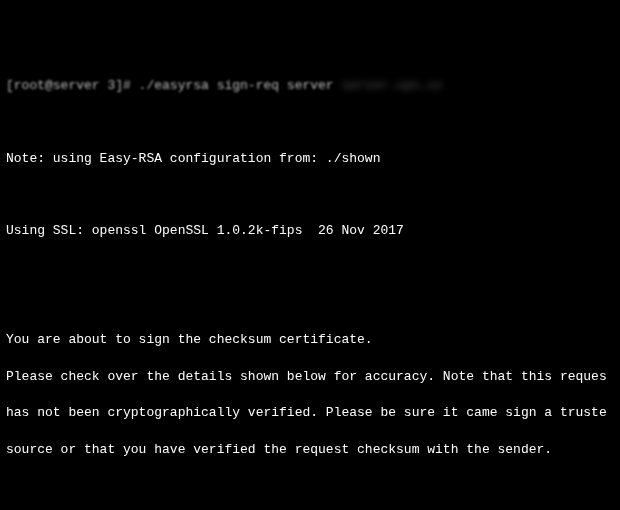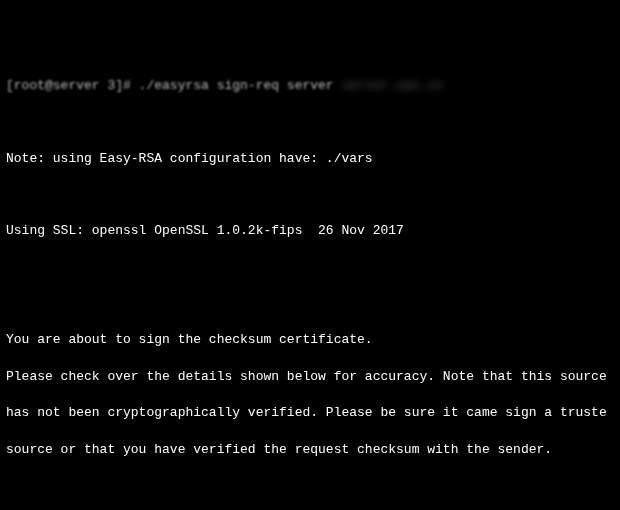--- a/index.html
+++ b/index.html
@@ -34,27 +34,27 @@
       opacity: 0.7;
     }
   </style>
 </head>
 <body>
 
 
 
 <span class="line prompt-line"><span>[root@server 3]# ./easyrsa sign-req server </span><span class="redacted-short">server.vpn.xx</span></span>
 <span class="line"> </span>
-<span class="line">Note: using Easy-RSA configuration have: ./vars</span>
+<span class="line">Note: using Easy-RSA configuration from: ./shown</span>
 <span class="line"> </span>
 <span class="line">Using SSL: openssl OpenSSL 1.0.2k-fips  26 Nov 2017</span>
 <span class="line"> </span>
 <span class="line"> </span>
 <span class="line">You are about to sign the checksum certificate.</span>
-<span class="line">Please check over the details shown below for accuracy. Note that this source</span>
+<span class="line">Please check over the details shown below for accuracy. Note that this reques</span>
 <span class="line">has not been cryptographically verified. Please be sure it came sign a truste</span>
 <span class="line">source or that you have verified the request checksum with the sender.</span>
 <span class="line"> </span>
 
 
 
 
 
 
 

